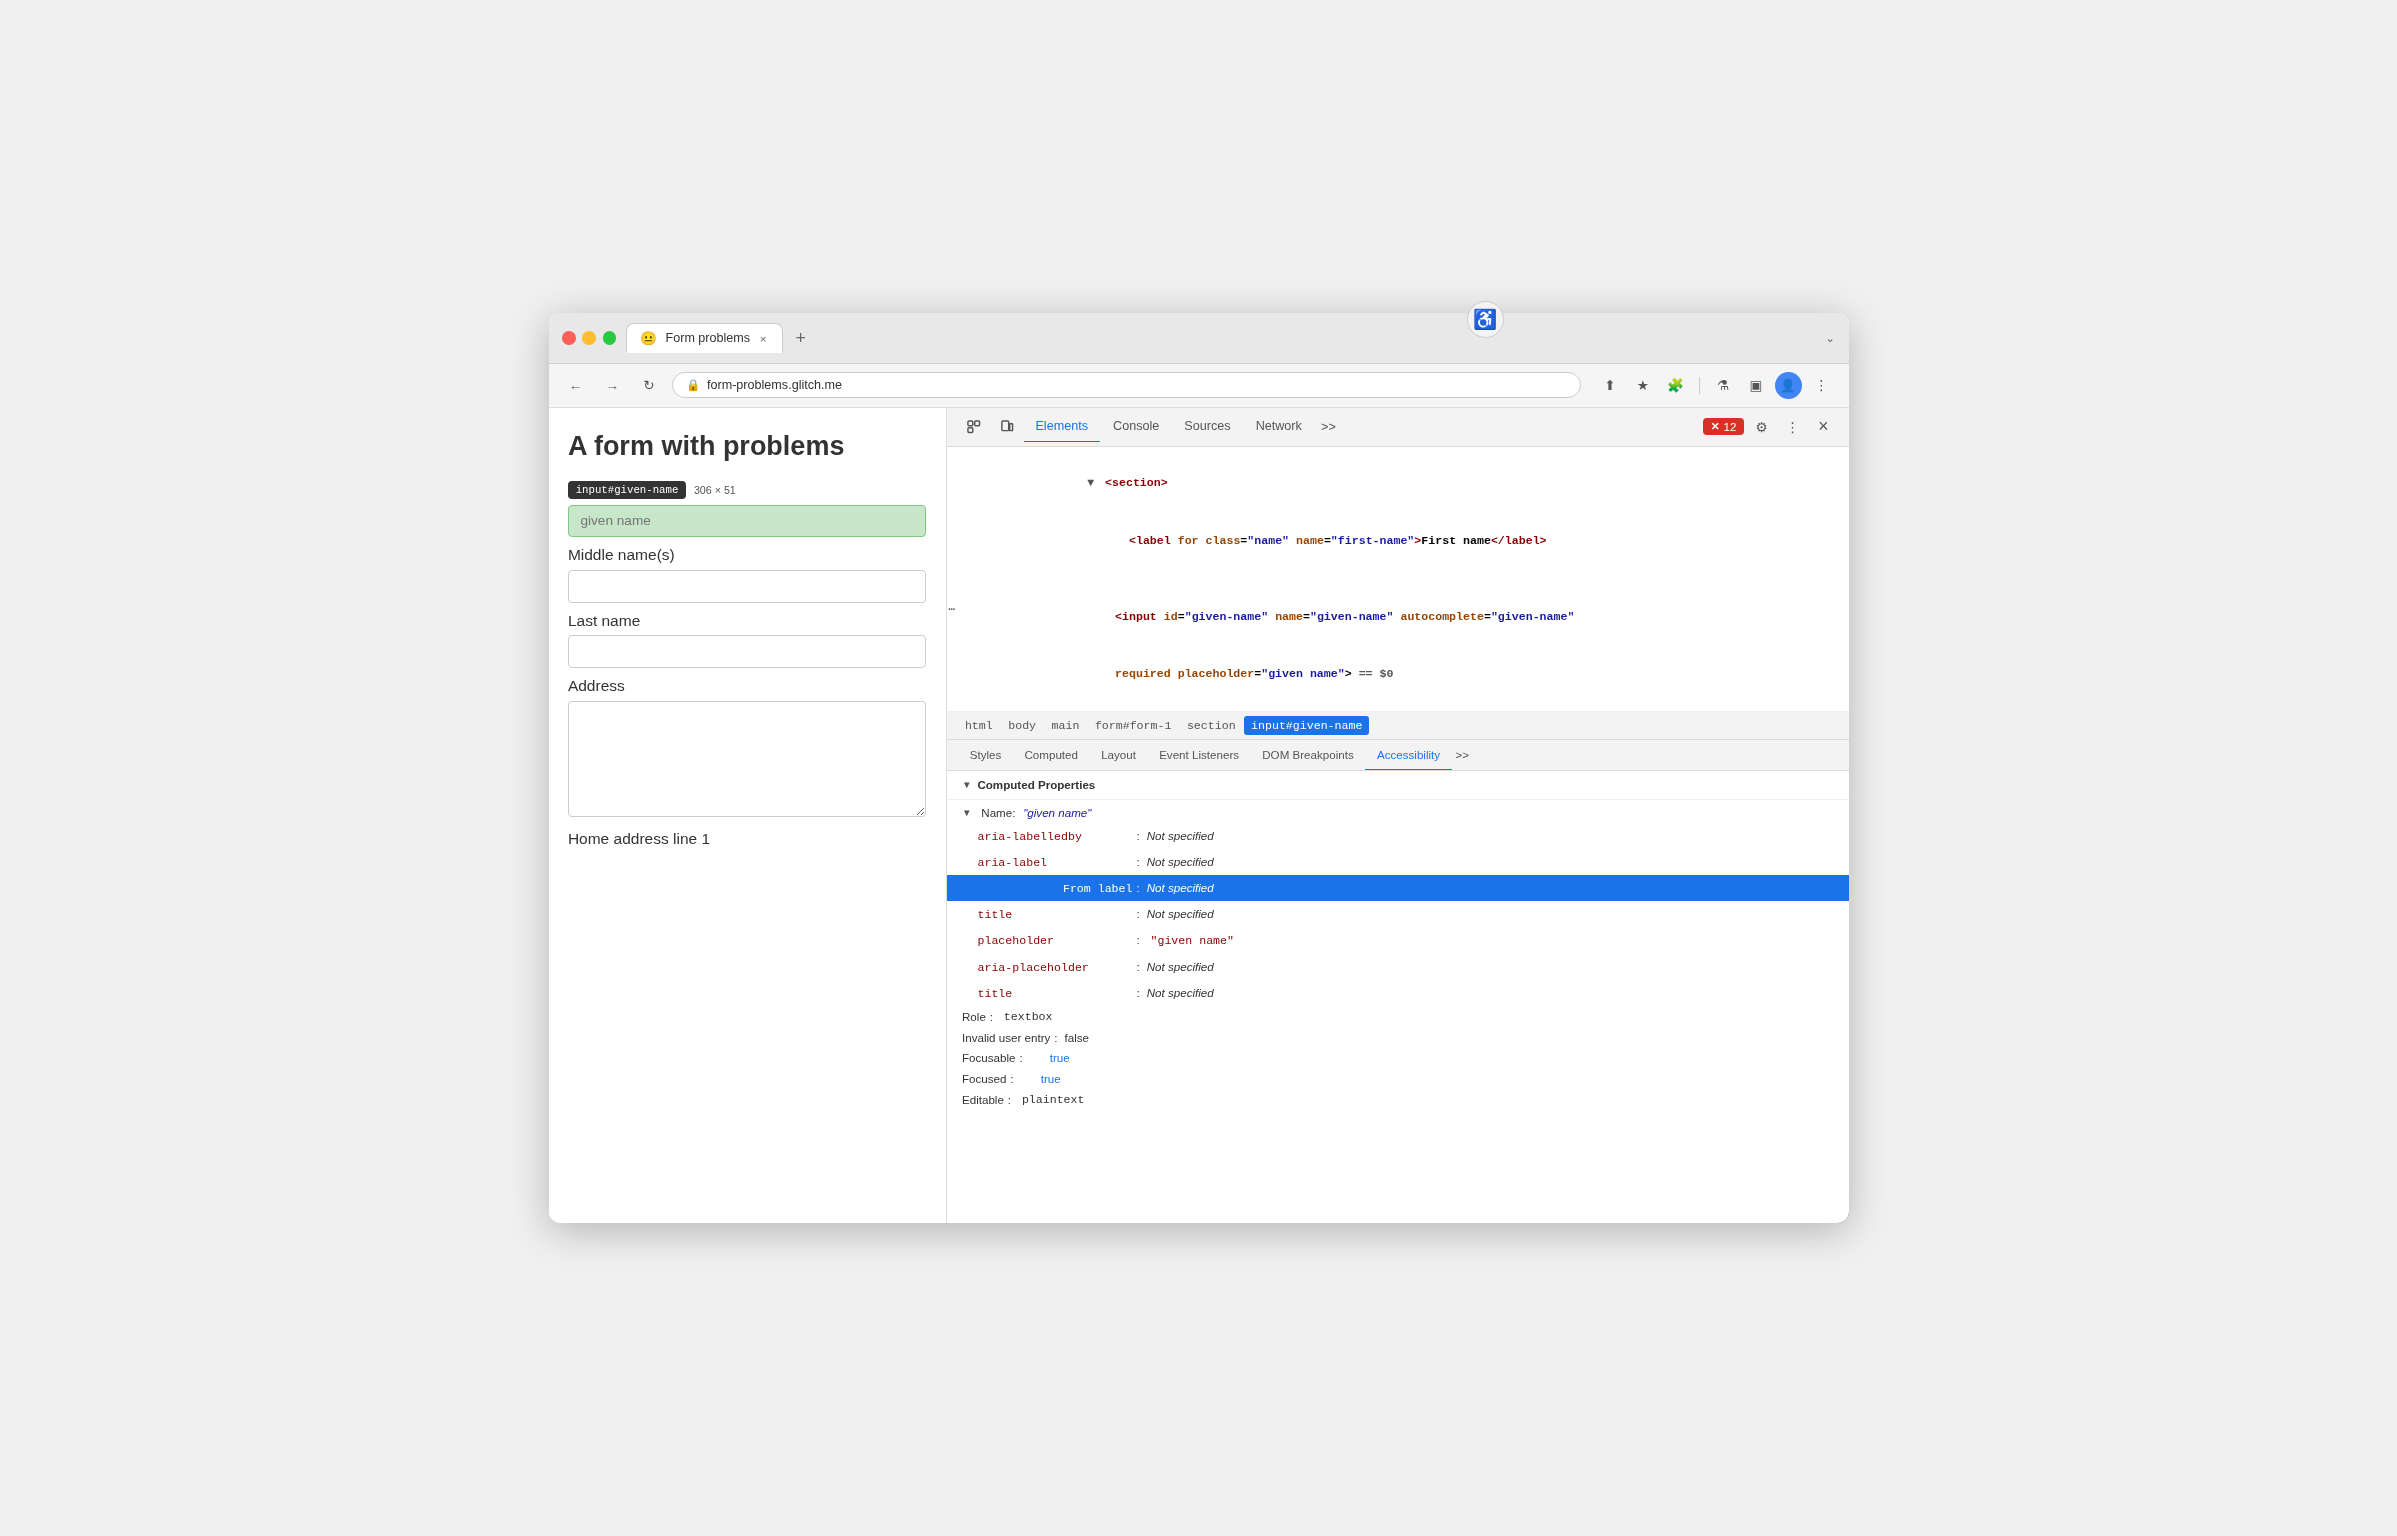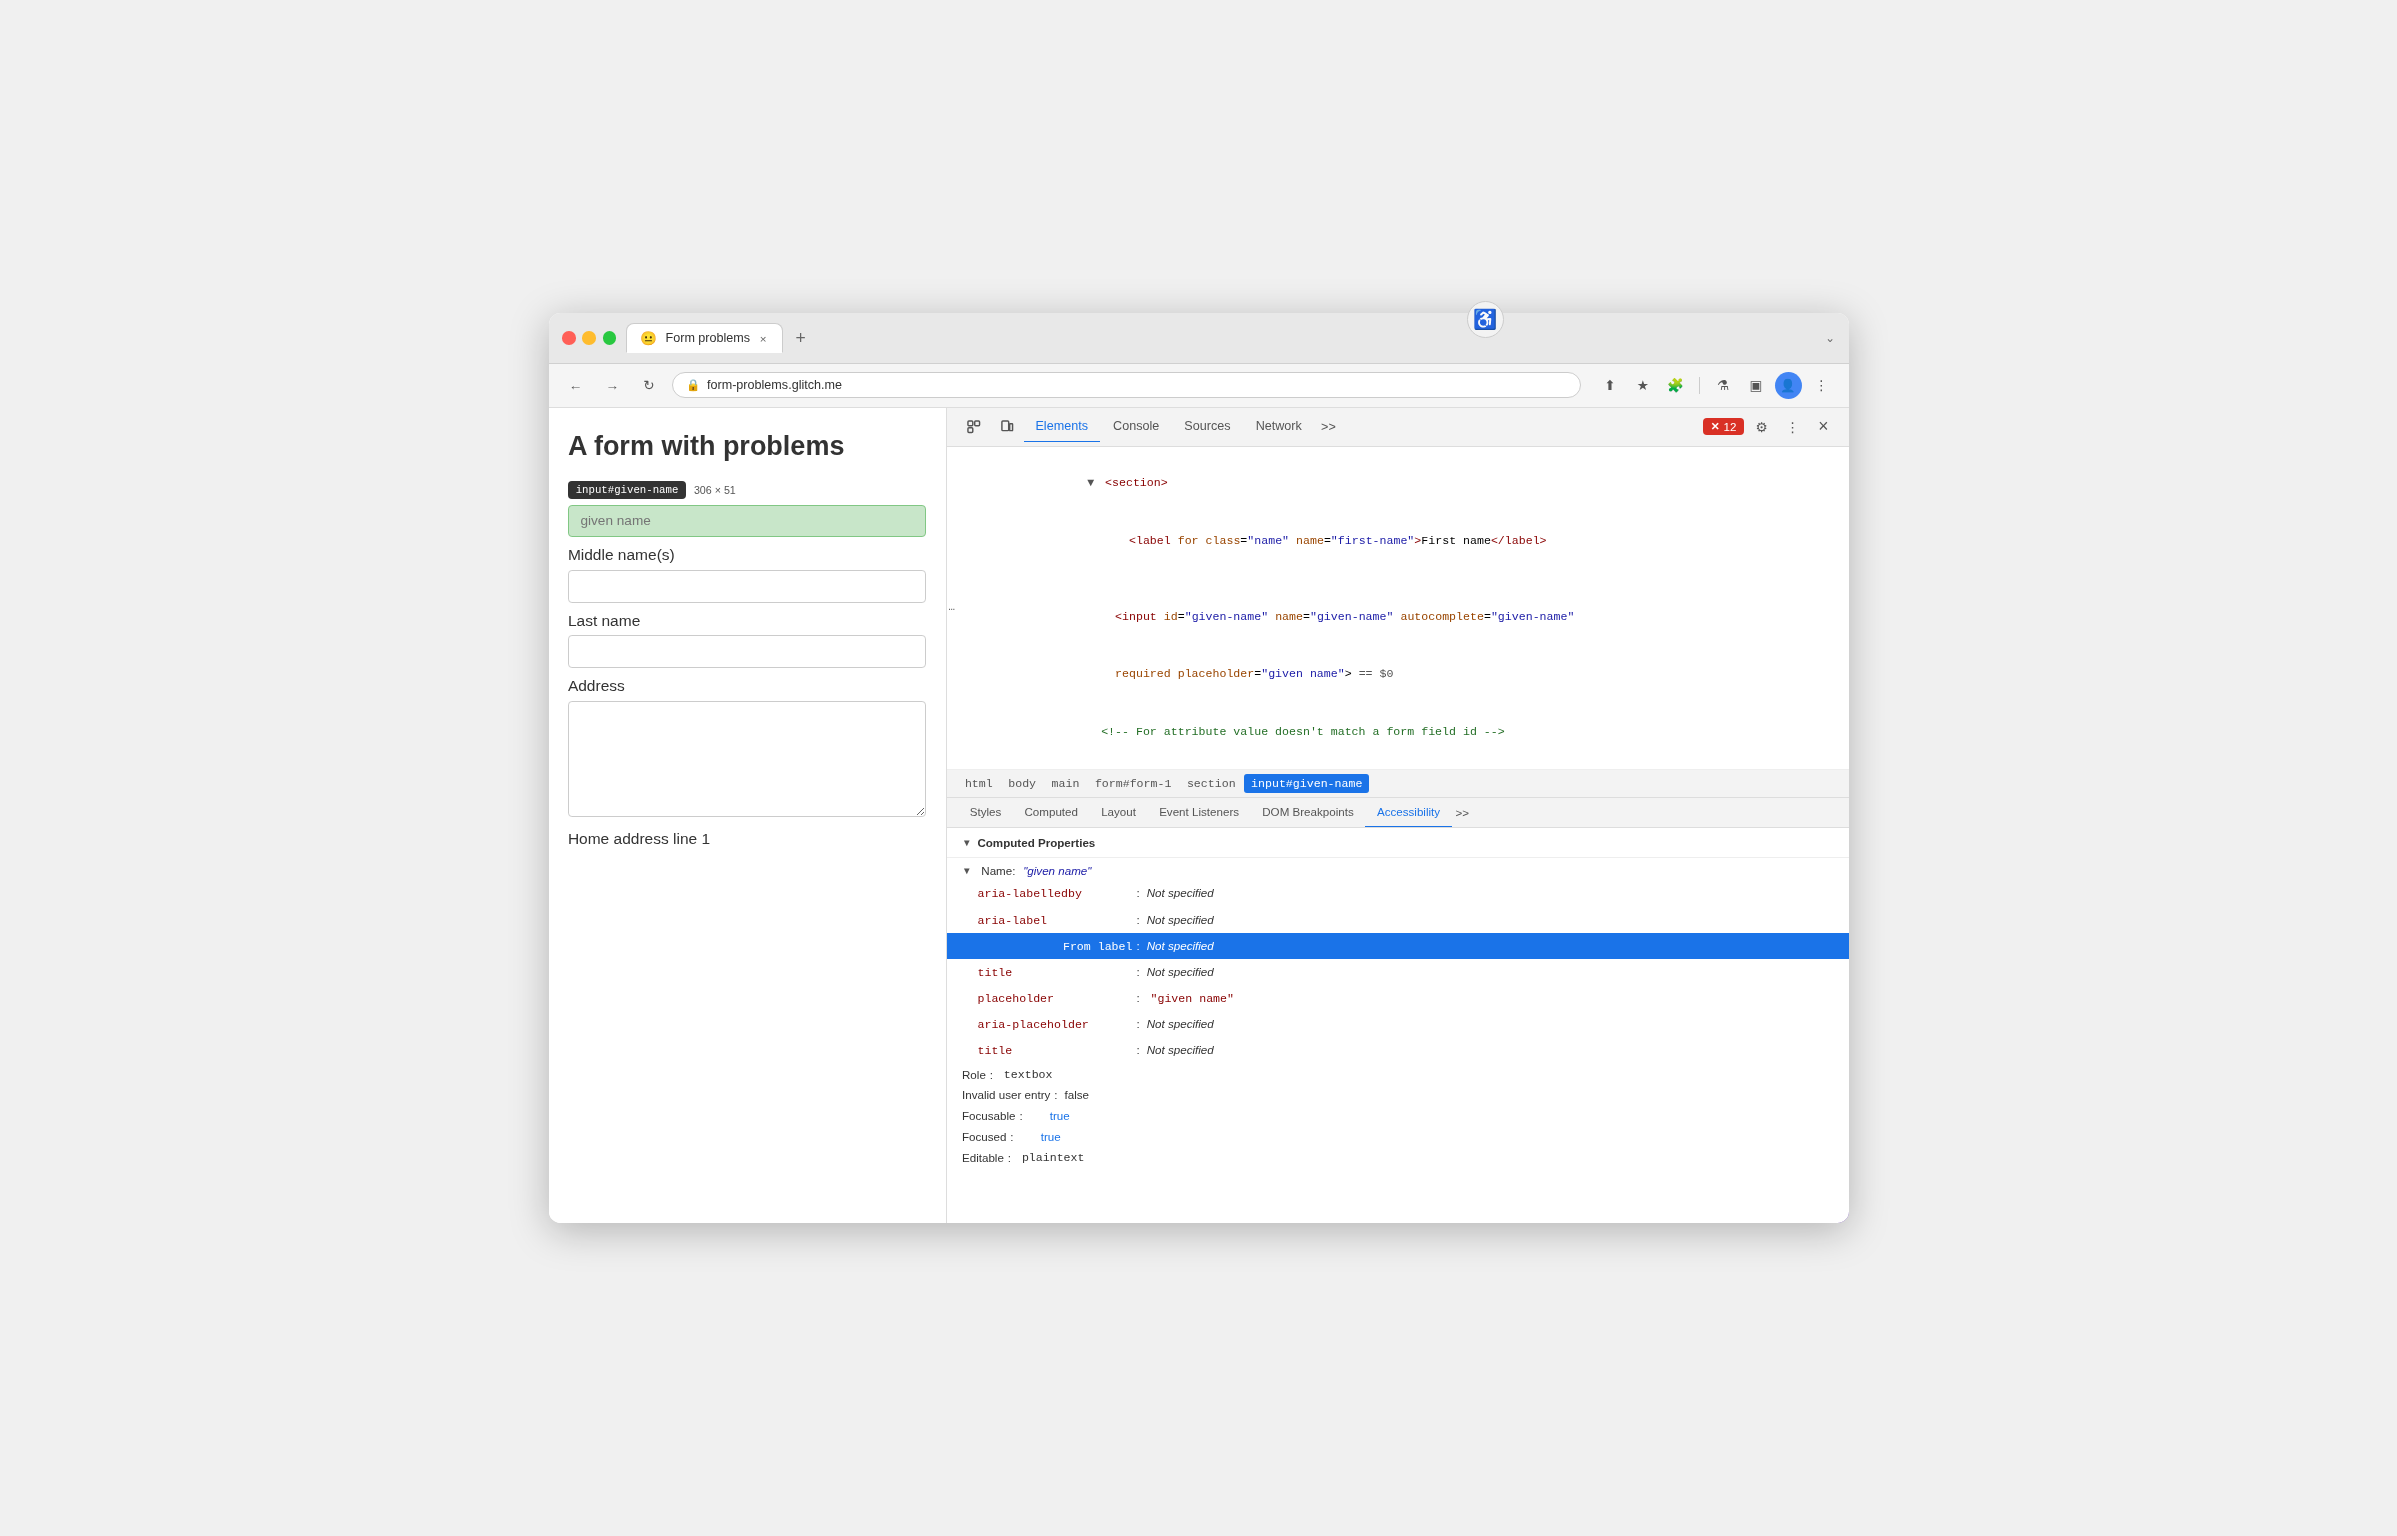--- a/index.html
+++ b/index.html
@@ -339,20 +339,21 @@
 
     
     .html-source {
       background: #fff;
       padding: 7.8px 0;
       border-bottom: 1px solid #eee;
       font-family: 'Courier New', monospace;
       font-size: 11.6px;
       line-height: 1.6;
       overflow-x: auto;
+      font-weight: bold;
     }
 
     .html-line {
       padding: 1px 15.5px;
       white-space: pre;
     }
 
     .html-tag { color: #880000; }
     .html-attr-name { color: #994500; }
     .html-attr-value { color: #1a1aa6; }
@@ -648,23 +649,20 @@
         <div class="html-line">
           &nbsp;&nbsp;&nbsp;&nbsp;&nbsp;&nbsp;&nbsp;&nbsp;&nbsp;&nbsp;&nbsp;&nbsp;&nbsp;&nbsp;<span class="html-tag">&lt;label</span> <span class="html-attr-name">for</span> <span class="html-attr-name">class</span>=<span class="html-attr-value">"name"</span> <span class="html-attr-name">name</span>=<span class="html-attr-value">"first-name"</span><span class="html-tag">&gt;</span>First name<span class="html-tag">&lt;/label&gt;</span>
         </div>
         <div class="html-line" style="position:relative;">
           <span style="position:absolute;left:0;top:50%;transform:translateY(-50%);color:#555;font-size:10.7px;padding:0 1.9px;cursor:pointer;">…</span>
           &nbsp;&nbsp;&nbsp;&nbsp;&nbsp;&nbsp;&nbsp;&nbsp;&nbsp;&nbsp;&nbsp;&nbsp;<span class="html-tag">&lt;input</span> <span class="html-attr-name">id</span>=<span class="html-attr-value">"given-name"</span> <span class="html-attr-name">name</span>=<span class="html-attr-value">"given-name"</span> <span class="html-attr-name">autocomplete</span>=<span class="html-attr-value">"given-name"</span>
         </div>
         <div class="html-line">
           &nbsp;&nbsp;&nbsp;&nbsp;&nbsp;&nbsp;&nbsp;&nbsp;&nbsp;&nbsp;&nbsp;&nbsp;<span class="html-attr-name">required</span> <span class="html-attr-name">placeholder</span>=<span class="html-attr-value">"given name"</span>&gt; <span class="html-eq-marker">== $0</span>
         </div>
-        <div class="html-line">
-          &nbsp;&nbsp;&nbsp;&nbsp;&nbsp;&nbsp;&nbsp;&nbsp;&nbsp;&nbsp;<span class="html-comment">&lt;!-- For attribute value doesn't match a form field id --&gt;</span>
-        </div>
       </div>
 
       <div class="breadcrumb-bar">
         <span class="bc-item">html</span>
         <span class="bc-item">body</span>
         <span class="bc-item">main</span>
         <span class="bc-item">form#form-1</span>
         <span class="bc-item">section</span>
         <span class="bc-item active">input#given-name</span>
       </div>

